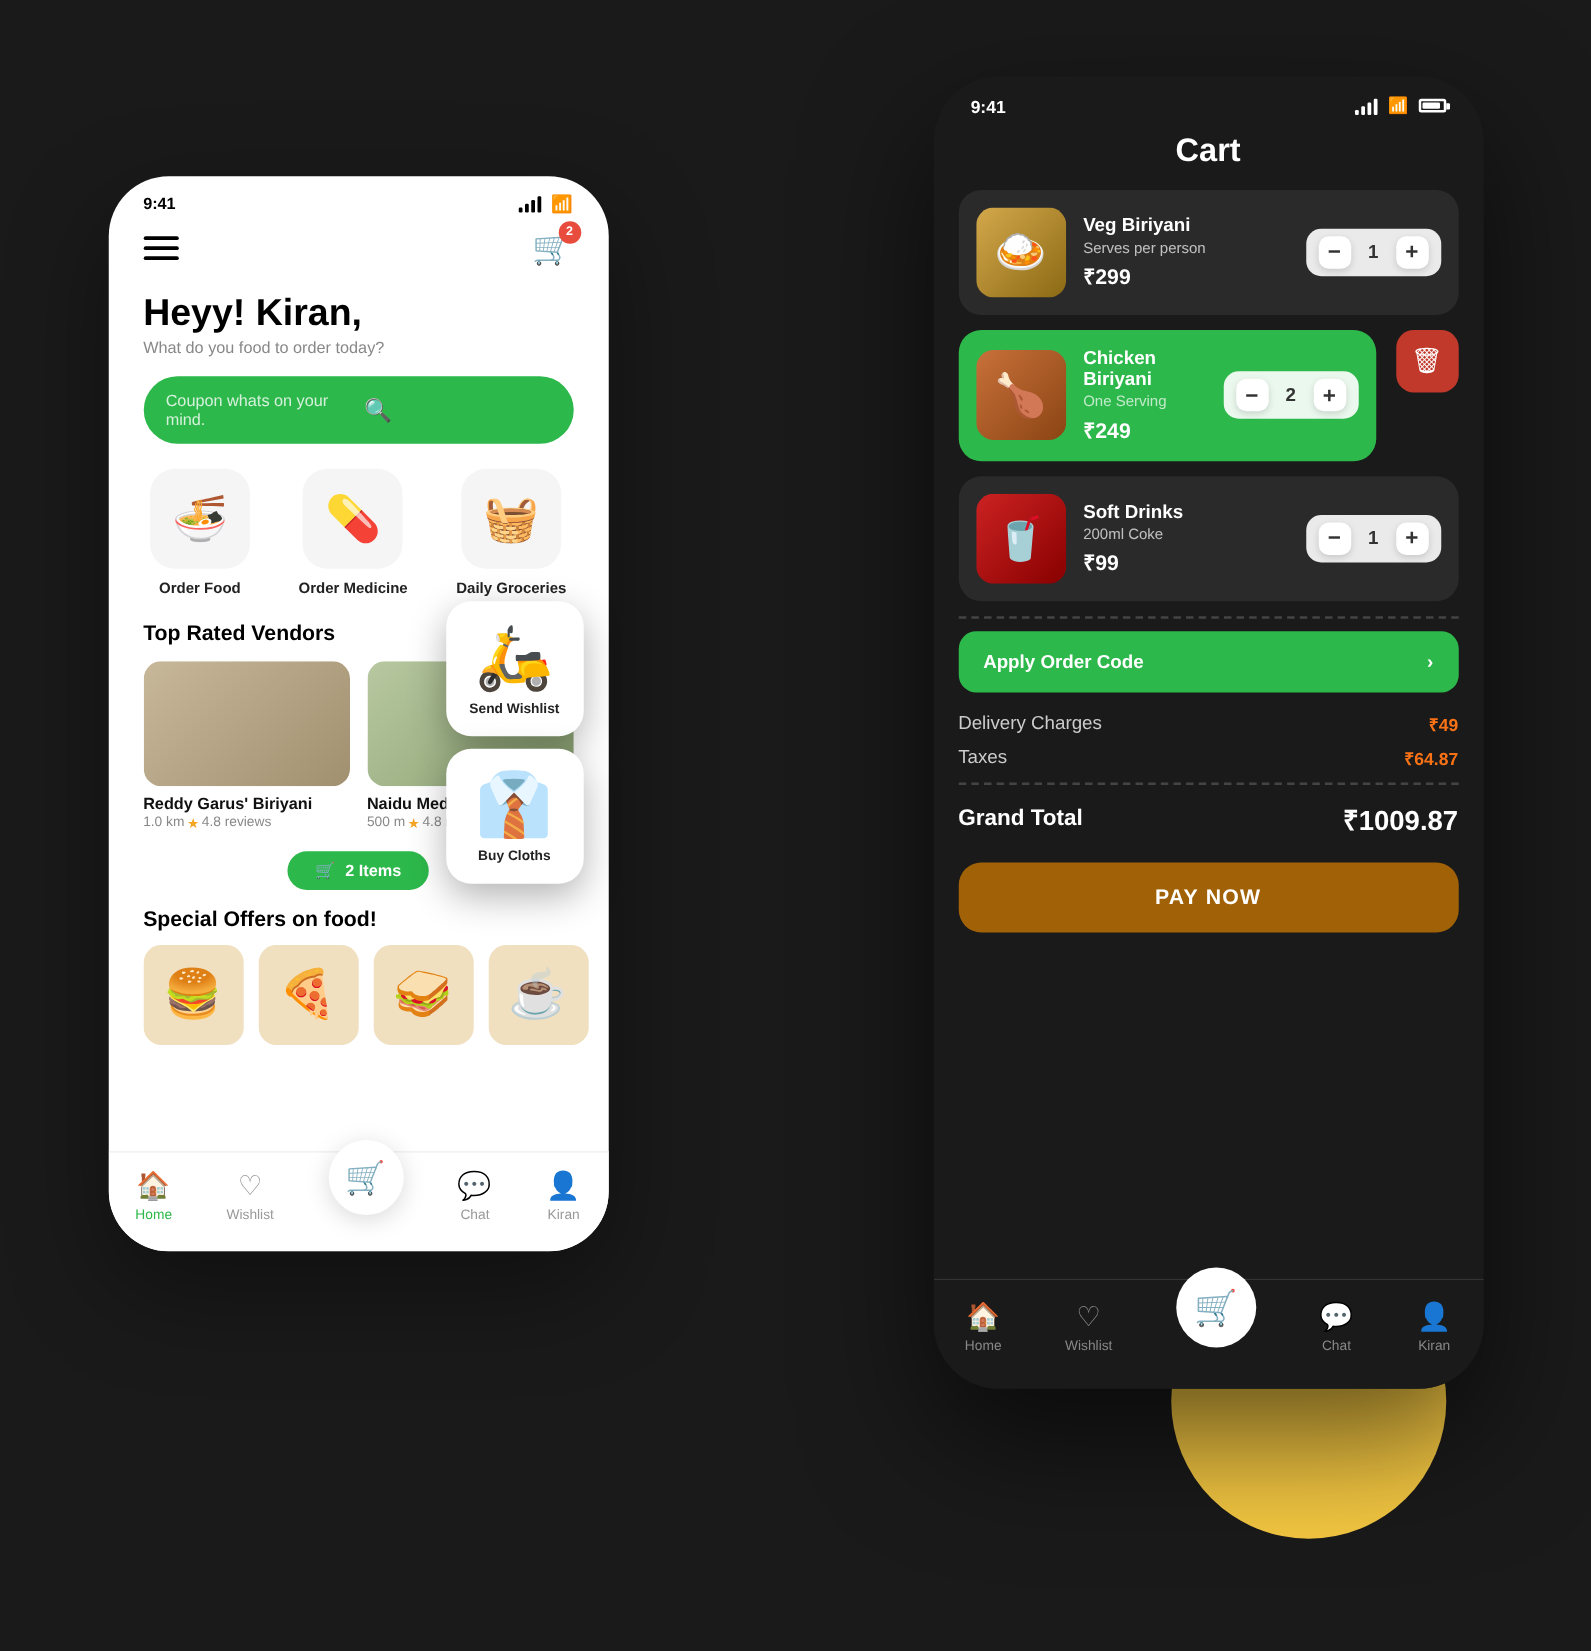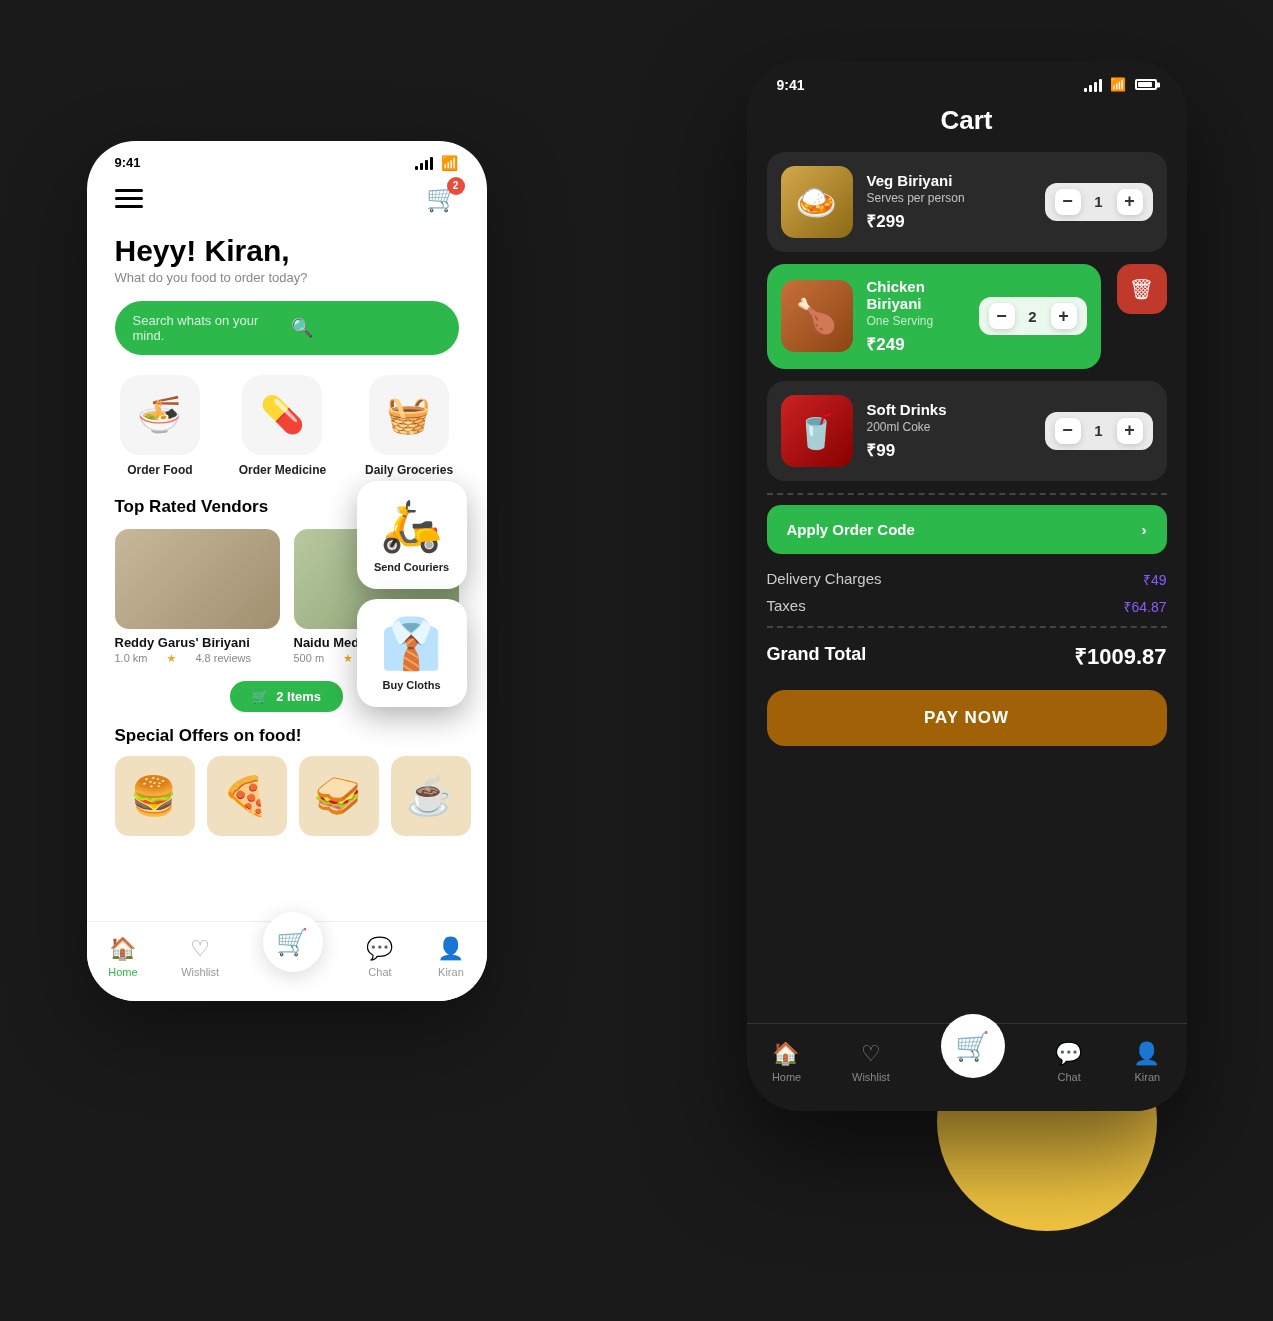--- a/index.html
+++ b/index.html
@@ -202,21 +202,21 @@
     .vendor-name {
       font-size: 13px;
       font-weight: 700;
       color: #111;
     }
     .vendor-meta {
       font-size: 11px;
       color: #888;
       display: flex;
       align-items: center;
-      gap: 19px;
+      gap: 2px;
       margin-top: 2px;
     }
     .star { color: #F5A623; }
 
     .items-badge {
       display: flex;
       justify-content: center;
       margin: 0 0 14px;
     }
     .items-badge-inner {
@@ -488,22 +488,22 @@
       display: flex;
       justify-content: space-between;
       margin-bottom: 8px;
     }
     .price-label {
       font-size: 15px;
       color: #ccc;
     }
     .price-value {
       font-size: 14px;
-      color: #8b5cf6;
-      font-weight: 400;
+      color: #f97316;
+      font-weight: 700;
     }
 
     .grand-total-row {
       display: flex;
       justify-content: space-between;
       align-items: center;
       margin: 12px 0 20px;
     }
     .grand-total-label {
       font-size: 18px;
@@ -680,21 +680,21 @@
         <div class="badge">2</div>
       </div>
     </div>
 
     <div class="greeting">
       <h1>Heyy! Kiran,</h1>
       <p>What do you food to order today?</p>
     </div>
 
     <div class="search-bar">
-      <span>Search whats on your mind.</span>
+      <span>Coupon whats on your mind.</span>
       <span class="search-ico">🔍</span>
     </div>
 
     <div class="categories">
       <div class="category-item">
         <div class="category-img">🍜</div>
         <span class="category-label">Order Food</span>
       </div>
       <div class="category-item">
         <div class="category-img">💊</div>
@@ -770,21 +770,21 @@
       <div class="nav-item">
         <span class="nav-icon">👤</span>
         <span>Kiran</span>
       </div>
     </div>
   </div>
 
   <div class="floating-icons">
     <div class="float-card">
       <div class="float-icon">🛵</div>
-      <div class="float-label">Send Couriers</div>
+      <div class="float-label">Send Wishlist</div>
     </div>
     <div class="float-card">
       <div class="float-icon">👔</div>
       <div class="float-label">Buy Cloths</div>
     </div>
   </div>
 
   <div class="phone-right">
 
     <div class="status-bar" style="color:#fff;">

